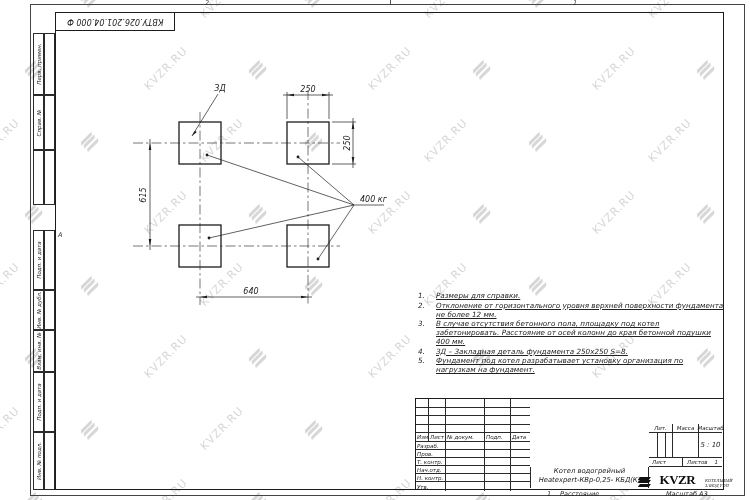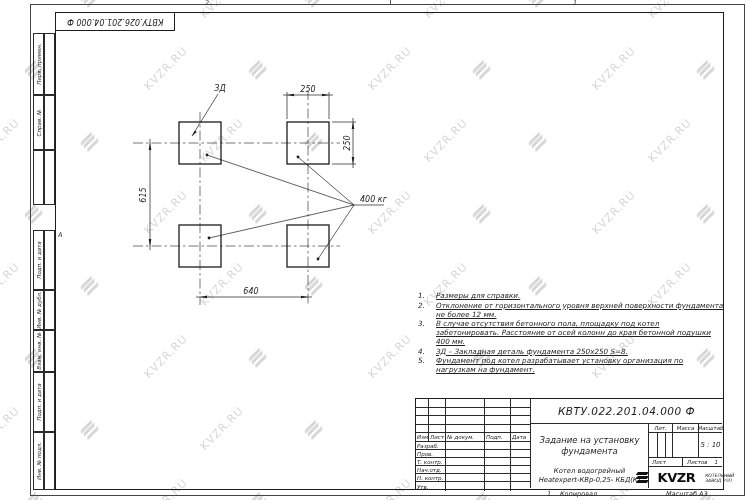--- a/index.html
+++ b/index.html
@@ -58,21 +58,21 @@
               border-left:1px solid #2a2a2a; border-right:1px solid #2a2a2a;
               display:flex; align-items:center; justify-content:center; text-align:center;
               font-size:8.5px; font-style:italic; padding:0 6px; line-height:10.5px; }
   .tb-cell { position:absolute; border-right:1px solid #2a2a2a; border-bottom:1px solid #2a2a2a;
              display:flex; align-items:center; justify-content:center; font-style:italic; }
   #tb-product { position:absolute; left:114px; top:68px; width:119px; height:21px;
                 border-left:1px solid #2a2a2a; border-right:1px solid #2a2a2a;
                 display:flex; flex-direction:column; align-items:center; justify-content:flex-start;
                 font-size:6.8px; font-style:italic; line-height:8.5px; text-align:center; }
   #tb-logo { position:absolute; left:233px; top:68px; width:73px; height:21px;
-             display:flex; align-items:center; justify-content:center; gap:10px; }
+             display:flex; align-items:flex-end; justify-content:center; gap:10px;font-family:Liberation Serif, serif; }
   #logo-bars i { display:block; width:11px; height:2.6px; background:#111; margin:1.2px 0;
                  transform:skewX(-35deg); }
   #logo-word { font-size:13px; font-weight:bold; letter-spacing:-0.5px; color:#0d0d0d; }
   #logo-sub { font-size:4.5px; font-style:italic; line-height:5px; color:#222; text-align:left; }
 
   
   .tb-row { display:flex; }
   .tb-c { border-right:1px solid #2a2a2a; border-bottom:1px solid #2a2a2a;
           overflow:hidden; font-style:italic; padding-left:1px; display:flex; align-items:center; }
 
@@ -453,23 +453,21 @@
           <div class="tb-c" style="width:19px; border-right:none;"></div>
         </div>
       <div class="tb-row" style="height:8.1px;">
           <div class="tb-c" style="width:30px; border-bottom:none;">Утв.</div>
           <div class="tb-c" style="width:39px; border-bottom:none;"></div>
           <div class="tb-c" style="width:26px; border-bottom:none;"></div>
           <div class="tb-c" style="width:19px; border-right:none; border-bottom:none;"></div>
         </div>
     </div>
 
-    <div id="tb-designation">КВТУ.022.201.04.000 Ф</div>
-
-    <div id="tb-title">Задание на установку фундамента</div>
+
 
     <div class="tb-cell" style="left:233px; top:25px; width:24px; height:9px;">Лит.</div>
     <div class="tb-cell" style="left:257px; top:25px; width:26px; height:9px;">Масса</div>
     <div class="tb-cell" style="left:283px; top:25px; width:23px; height:9px; border-right:none;">Масштаб</div>
 
     <div class="tb-cell" style="left:233px; top:34px; width:24px; height:25px;"></div>
     <div class="tb-line" style="left:241px; top:34px; width:1px; height:25px;"></div>
     <div class="tb-line" style="left:249px; top:34px; width:1px; height:25px;"></div>
     <div class="tb-cell" style="left:257px; top:34px; width:26px; height:25px;"></div>
     <div class="tb-cell" style="left:283px; top:34px; width:23px; height:25px; border-right:none; font-size:7px;">5 : 10</div>
@@ -493,16 +491,16 @@
         </span>
       <span id="logo-word">KVZR</span>
       <span id="logo-sub">
         <span>КОТЕЛЬНЫЙ</span><br>
         <span>ЗАВОД РЭП</span>
       </span>
     </div>
   </div>
 
   <div class="abs bm-txt" style="left:547px; top:490px;">1</div>
-  <div class="abs bm-txt" style="left:560px; top:490px;">Копировал</div>
+  <div class="abs bm-txt" style="left:560px; top:490px;">Расстояние</div>
   <div class="abs bm-txt" style="left:666px; top:490px;">Масштаб А3</div>
 
 </div>
 
 </body></html>

